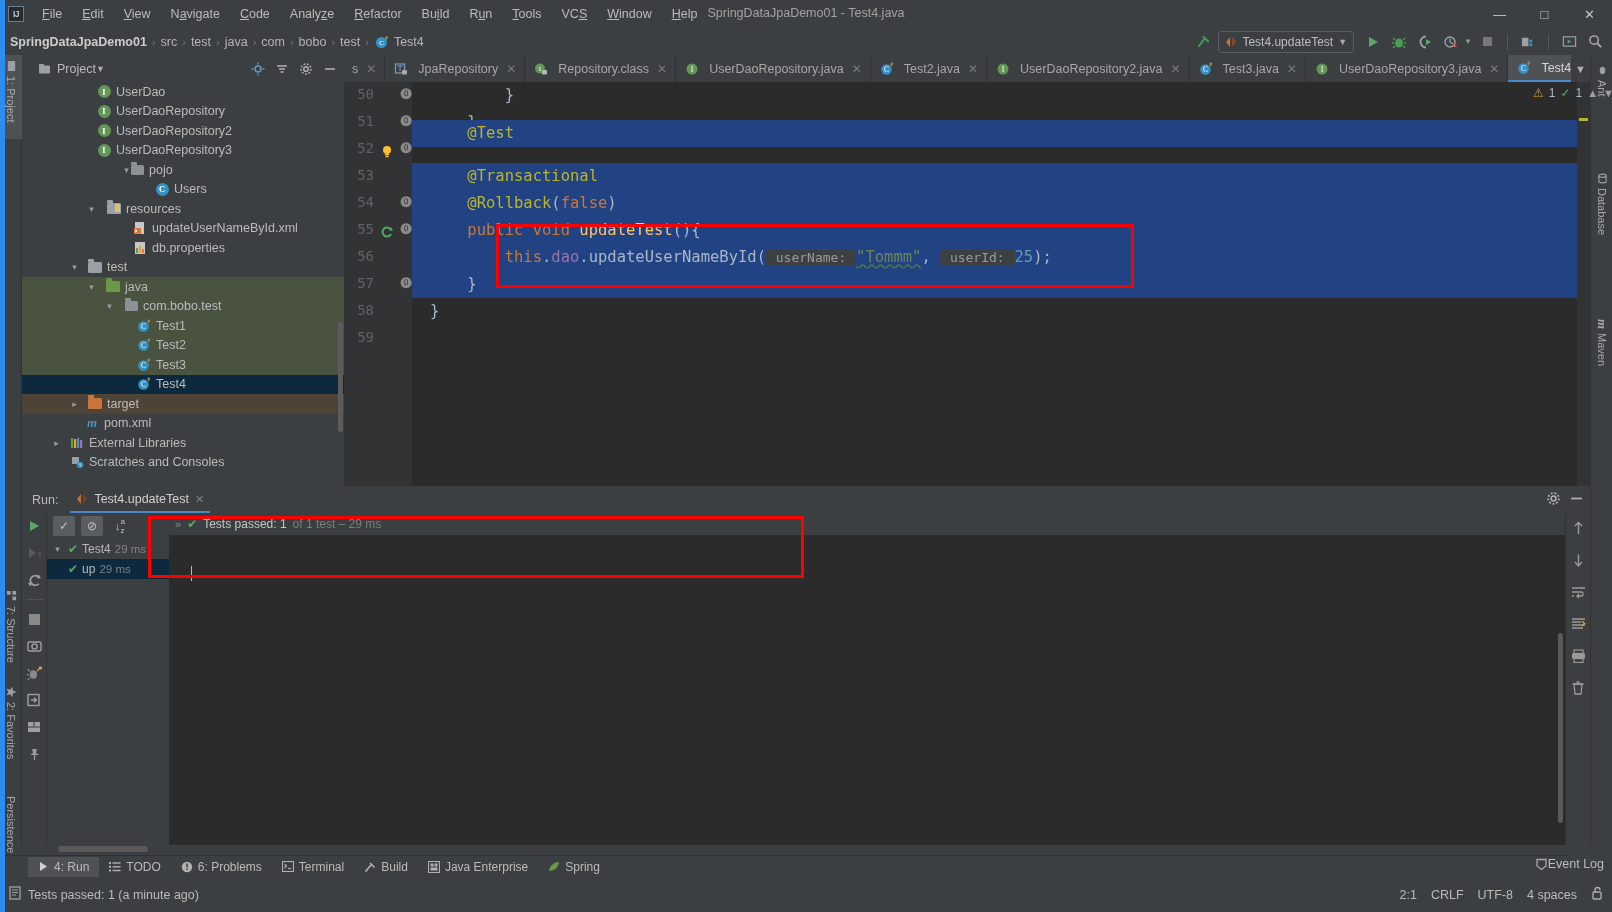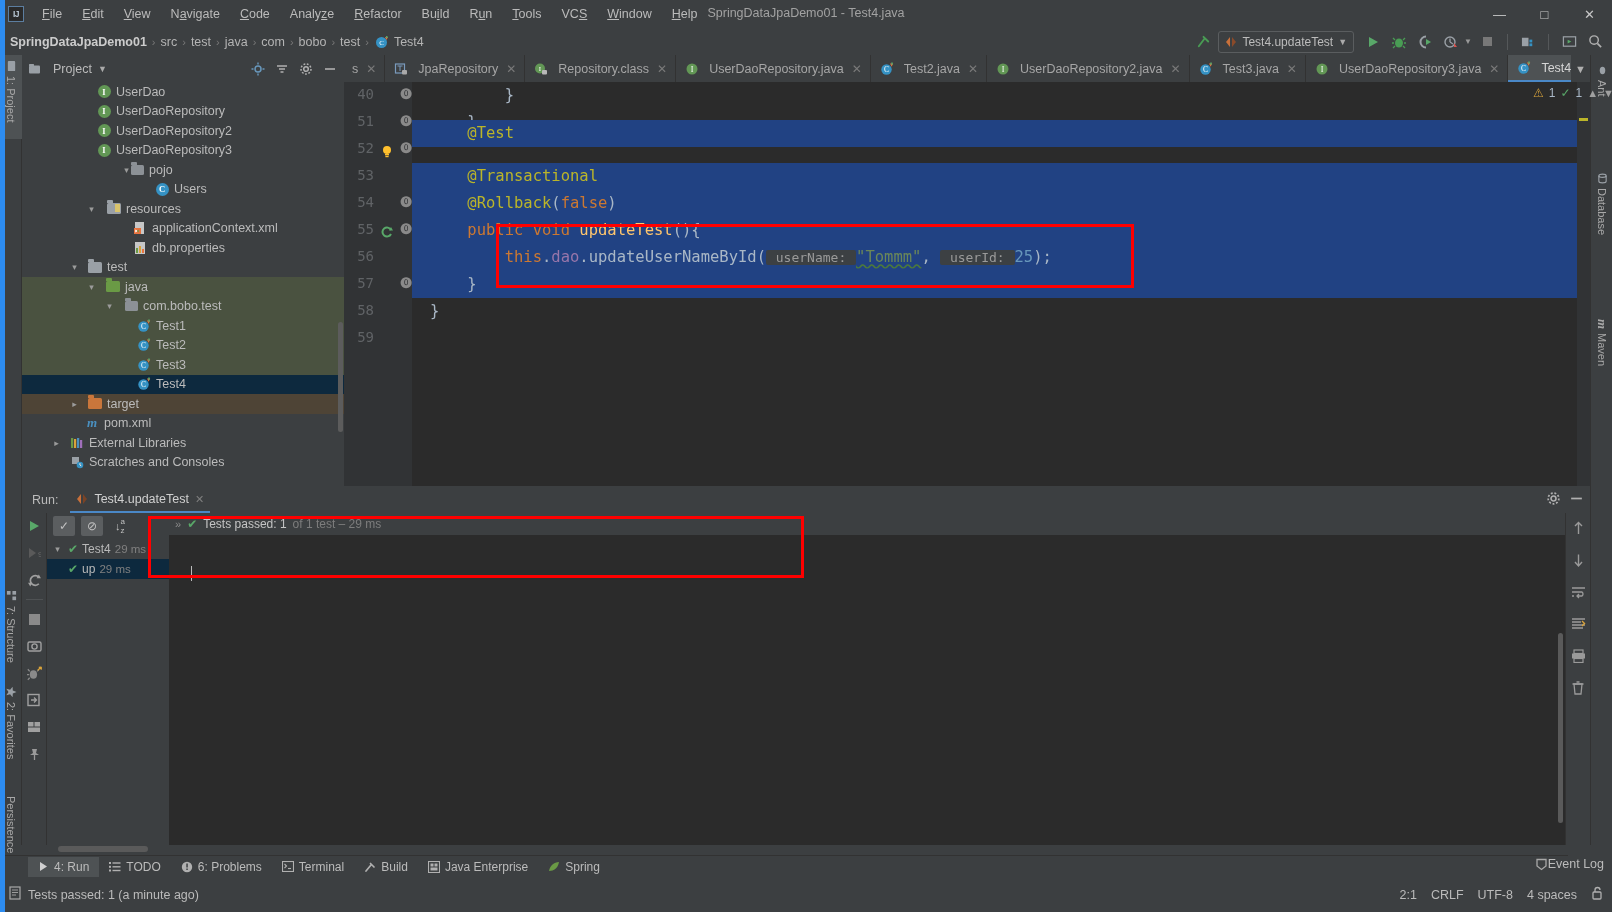--- a/index.html
+++ b/index.html
@@ -52,21 +52,21 @@
   }
   .sep-v { width: 1px; height: 16px; background: #55585a; margin: 0 5px; }
 
   
   .tabbar {
     position: absolute; left: 22px; top: 55px; right: 22px; height: 27px;
     background: #3c3f41; display: flex; align-items: stretch; overflow: hidden;
   }
   .proj-header {
     width: 322px; flex: 0 0 322px; display: flex; align-items: center;
-    background: #3c3f41; padding-left: 5px; gap: 6px;
+    background: #3c3f41; padding-left: 15px; gap: 0;
   }
   .proj-title { color: #bbbbbb; font-size: 12.5px; }
   .proj-actions { margin-left: auto; display: flex; align-items: center; gap: 2px; padding-right: 3px; }
   .tabs { display: flex; align-items: stretch; flex: 1; overflow: hidden; }
   .tab {
     display: flex; align-items: center; gap: 5px; padding: 0 8px;
     background: #3c3f41; color: #a6a6a6; font-size: 12.5px; white-space: nowrap;
     border-right: 1px solid #323232;
   }
   .tab.active { background: #4e5254; color: #d6d6d6; border-bottom: 2px solid #4a88c7; }
@@ -574,21 +574,21 @@
     </div>
     <div class="tree-row" style="padding-left:110px;">
       <span class="ticon">
         <svg width="14" height="14" viewBox="0 0 14 14">
             <rect x="2" y="1" width="9" height="12" fill="#c7c7c7"></rect>
             <rect x="1" y="7" width="7" height="6" fill="#e8733f"></rect>
             <path d="M2 9 L4 10 L2 11" stroke="#fff" stroke-width="1" fill="none"></path>
             <path d="M6 9 L4.5 10 L6 11" stroke="#6a9a45" stroke-width="1" fill="none"></path>
           </svg>
       </span>
-      <span>applicationContext.xml</span>
+      <span>updateUserNameById.xml</span>
     </div>
     <div class="tree-row" style="padding-left:110px;">
       <span class="ticon">
         <svg width="14" height="14" viewBox="0 0 14 14">
             <rect x="2" y="1" width="10" height="12" fill="#c7c7c7"></rect>
             <rect x="3" y="7" width="2" height="5" fill="#6a9a45"></rect>
             <rect x="6" y="5" width="2" height="7" fill="#d9a33b"></rect>
             <rect x="9" y="8" width="2" height="4" fill="#e8733f"></rect>
           </svg>
       </span>
@@ -692,21 +692,21 @@
             <path d="M10 8.2 V10 L11.3 10.8" stroke="#fff" stroke-width="1"></path>
           </svg>
       </span>
       <span>Scratches and Consoles</span>
     </div>
     <div class="proj-scroll-v"></div>
   </div>
 
   <div class="editor">
     <div class="gutter">
-      <div class="lineno" style="top:4px;">40</div>
+      <div class="lineno" style="top:4px;">50</div>
       <div class="lineno" style="top:31px;">51</div>
       <div class="lineno" style="top:58px;">52</div>
       <div class="lineno" style="top:85px;">53</div>
       <div class="lineno" style="top:112px;">54</div>
       <div class="lineno" style="top:139px;">55</div>
       <div class="lineno" style="top:166px;">56</div>
       <div class="lineno" style="top:193px;">57</div>
       <div class="lineno" style="top:220px;">58</div>
       <div class="lineno" style="top:247px;">59</div>
 

